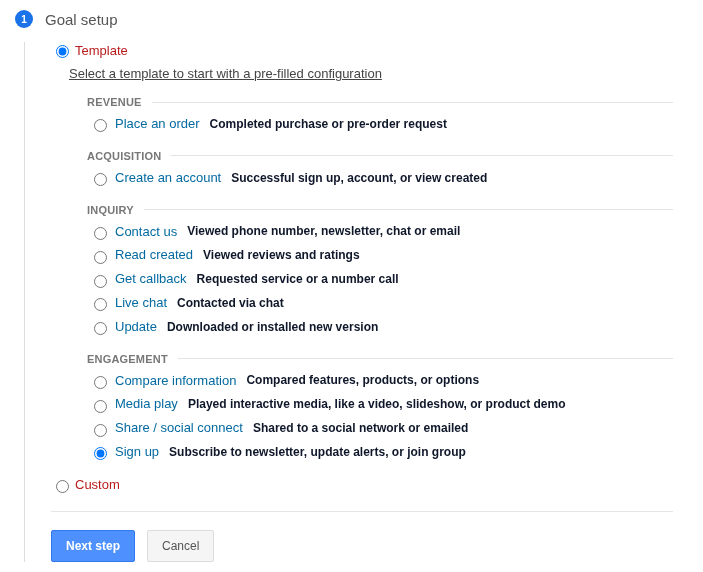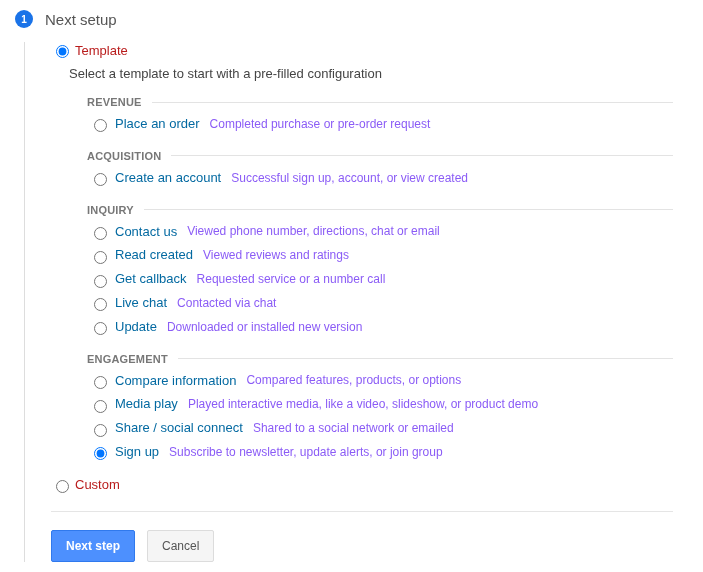--- a/index.html
+++ b/index.html
@@ -45,20 +45,21 @@
   .top-option input[type=radio] {
     margin-right: 6px;
   }
   .top-option-label {
     font-size: 13px;
     color: #b91c1c;
   }
   .intro {
     margin: 4px 0 14px 18px;
     color: #444;
+    text-decoration: underline;
   }
   .category {
     margin-left: 36px;
     margin-bottom: 14px;
     margin-top: 15px;
   }
   .cat-title-row {
     display: flex;
     align-items: center;
     margin-bottom: 6px;
@@ -83,22 +84,23 @@
     line-height: 1.6;
   }
   .goal-option input[type=radio] {
     margin-right: 8px;
   }
   .goal-label {
     color: #0369a1;
     margin-right: 10px;
   }
   .goal-desc {
-    color: #8b5cf6;
+    color: #0f172a;
     font-size: 12px;
+    font-weight: bold;
   }
   .buttons {
     margin-top: 18px;
     border-top: 1px solid #e5e5e5;
     padding-top: 18px;
     display: flex;
     gap: 12px;
   }
   .btn {
     font-family: inherit;
@@ -117,21 +119,21 @@
     background: #f5f5f5;
     color: #555;
     border: 1px solid #dcdcdc;
   }
 </style>
 </head>
 <body>
 
 <div class="step-header">
   <div class="step-badge">1</div>
-  <div class="step-title">Next setup</div>
+  <div class="step-title">Goal setup</div>
 </div>
 
 <div class="step-body">
 
   <label class="top-option">
     <input type="radio" name="setup" checked="" style="">
     <span class="top-option-label">Template</span>
   </label>
 
   <div class="intro">Select a template to start with a pre-filled configuration</div>
@@ -160,21 +162,21 @@
         </label>
       </div>
       <div class="category">
         <div class="cat-title-row">
           <div class="cat-title">INQUIRY</div>
           <div class="cat-line"></div>
         </div>
         <label class="goal-option">
           <input type="radio" name="goal-template" style="">
           <span class="goal-label">Contact us</span>
-          <span class="goal-desc">Viewed phone number, directions, chat or email</span>
+          <span class="goal-desc">Viewed phone number, newsletter, chat or email</span>
         </label>
         <label class="goal-option">
           <input type="radio" name="goal-template" style="">
           <span class="goal-label">Read created</span>
           <span class="goal-desc">Viewed reviews and ratings</span>
         </label>
         <label class="goal-option">
           <input type="radio" name="goal-template" style="">
           <span class="goal-label">Get callback</span>
           <span class="goal-desc">Requested service or a number call</span>

